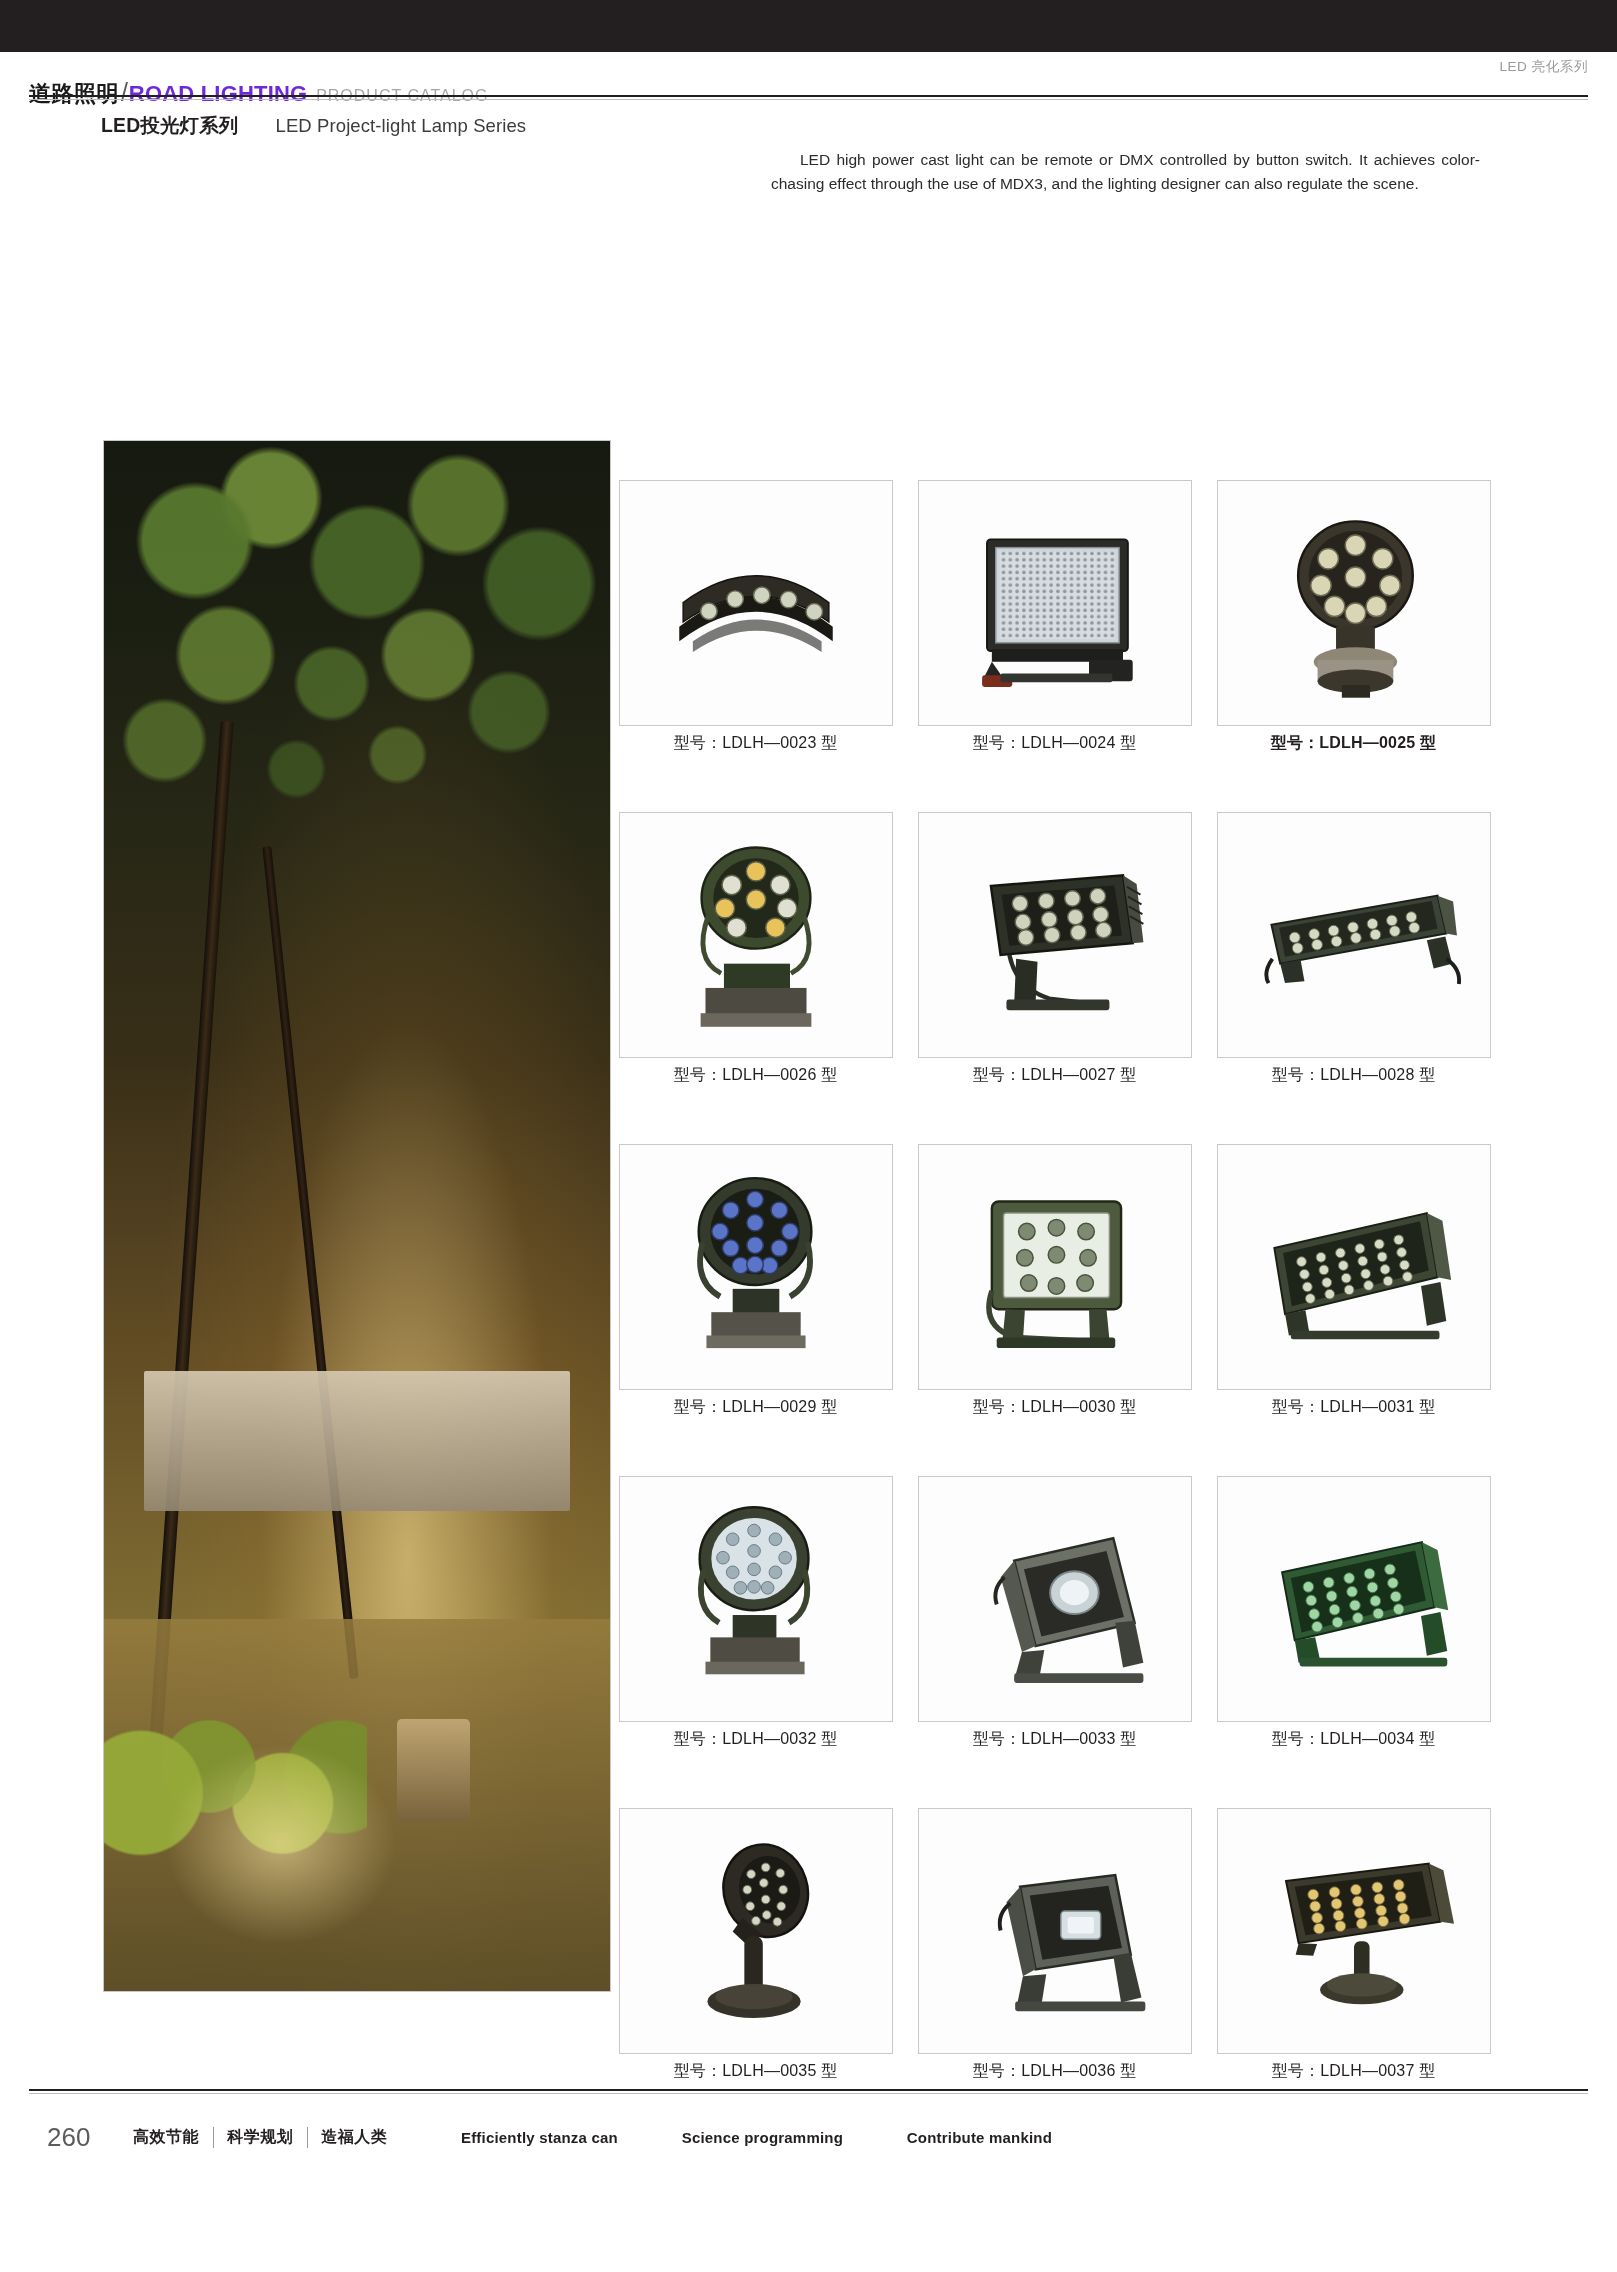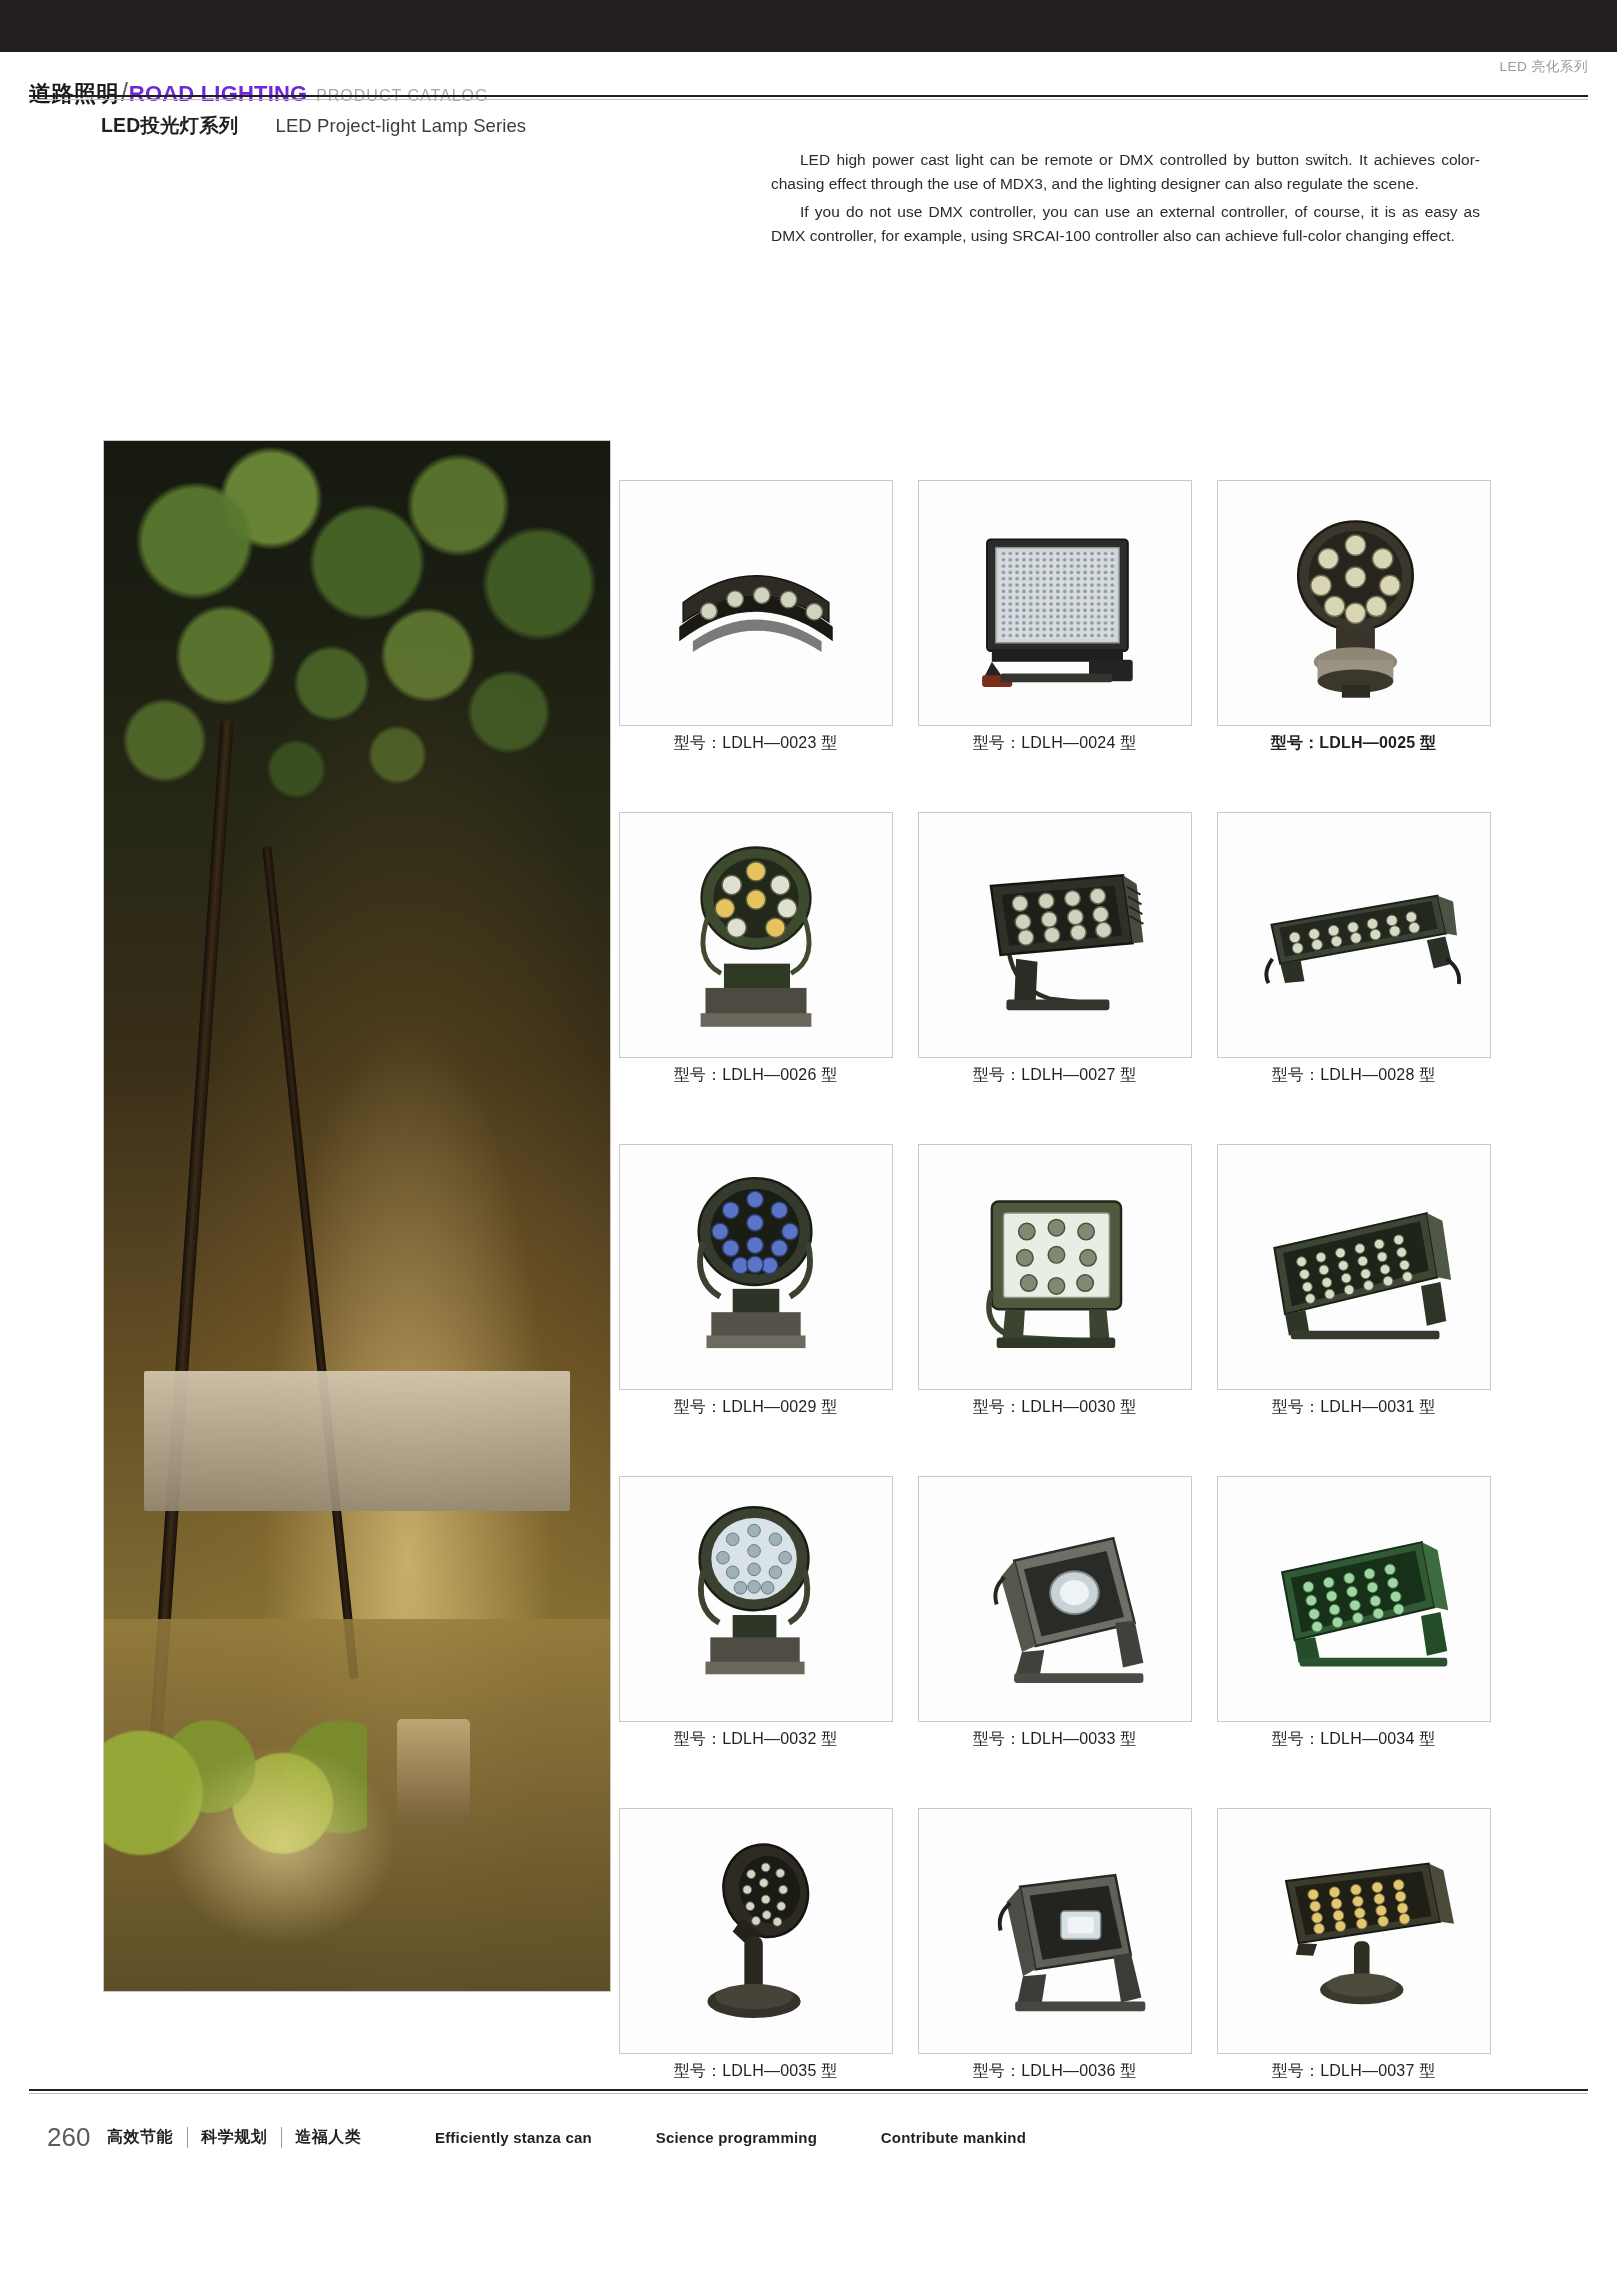--- a/index.html
+++ b/index.html
@@ -308,21 +308,21 @@
     left: 47px;
     top: 33px;
     display: flex;
     align-items: center;
     white-space: nowrap;
   }
   .page-num {
     font-size: 26px;
     color: #5c5c5c;
     font-weight: 400;
-    margin-right: 3px;
+    margin-right: 29px;
   }
   .footer-cn {
     font-size: 16px;
     font-weight: bold;
     color: #231f20;
     padding: 0 13.6px;
     letter-spacing: 0.5px;
   }
   .footer-sep {
     width: 1px;
@@ -356,21 +356,20 @@
 
 <div class="intro">
   <div class="intro-title-row">
     <span class="intro-title-cn">LED投光灯系列</span>
     <span class="intro-title-en">LED Project-light Lamp Series</span>
   </div>
   <div class="col-cn">
   </div>
   <div class="col-en">
     <p>LED high power cast light can be remote or DMX controlled by button switch. It achieves color-chasing effect through the use of MDX3, and the lighting designer can also regulate the scene.</p>
-    <p>If you do not use DMX controller, you can use an external controller, of course, it is as easy as DMX controller, for example, using SRCAI-100 controller also can achieve full-color changing effect.</p>
   </div>
 </div>
 
 <div class="content">
 
   <div class="hero">
     <div class="hero-sky"></div>
     <div class="hero-canopy"></div>
     <div class="hero-trunk"></div>
     <div class="hero-trunk2"></div>

